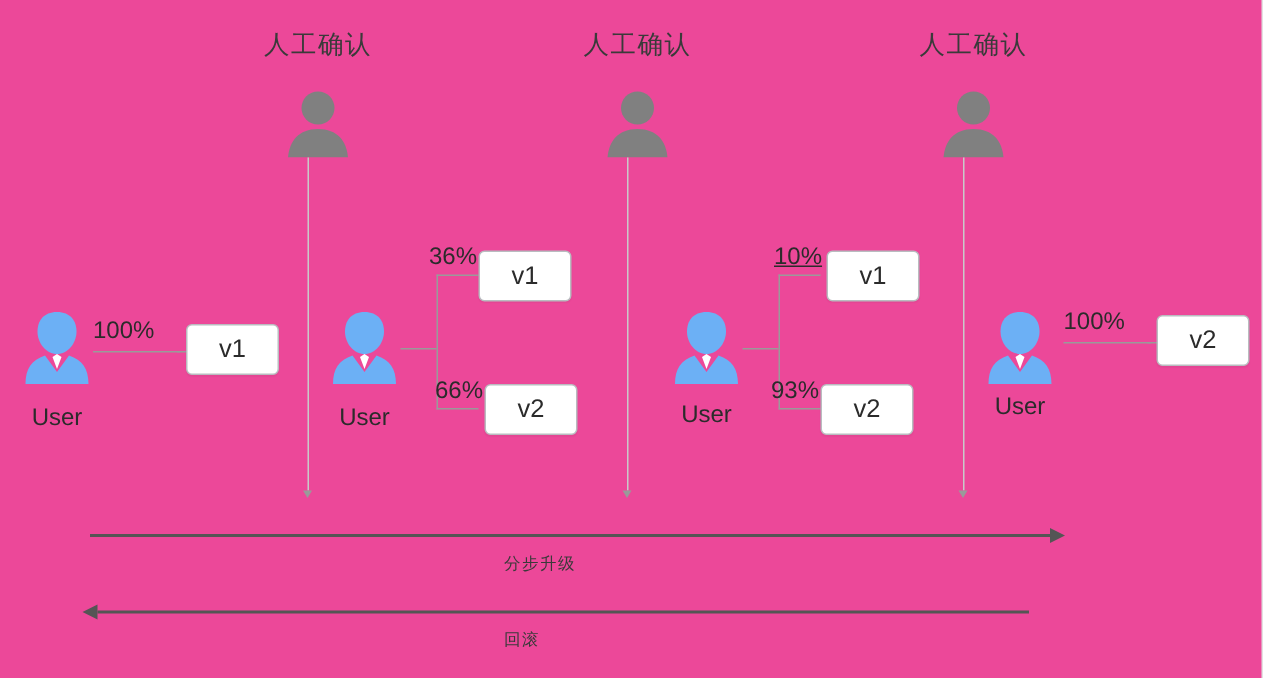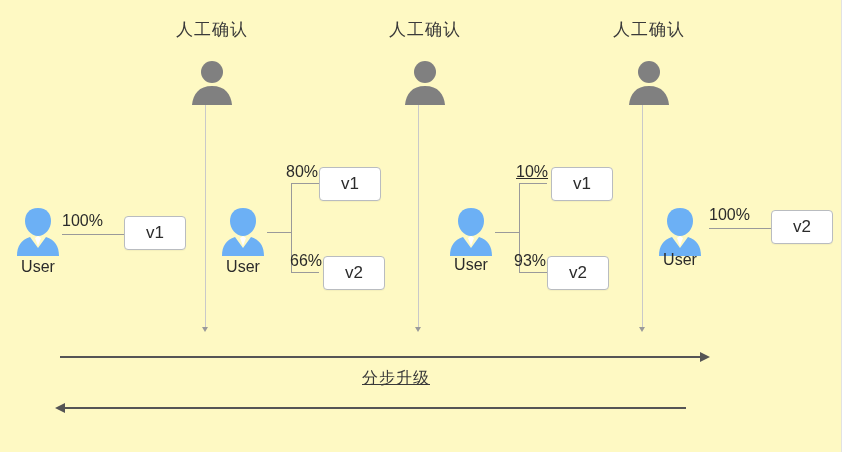--- a/index.html
+++ b/index.html
@@ -7,53 +7,52 @@
     padding: 0;
     background: #ffffff;
   }
   body {
     font-family: "Liberation Sans", "DejaVu Sans", sans-serif;
   }
   #canvas {
     position: relative;
     width: 842px;
     height: 452px;
-    background: #fef9c3;
+    background: #ec4899;
     overflow: hidden;
     box-sizing: border-box;
     border-right: 1px solid #e2e2e2;
   }
   .abs { position: absolute; }
 
   
   .confirm-label {
     font-size: 17px;
     color: #3a3a3a;
     letter-spacing: 1px;
     white-space: nowrap;
     text-align: center;
   }
   .user-label {
     font-size: 16px;
     color: #2b2b2b;
     text-align: center;
     white-space: nowrap;
+    margin-top: 12px;
   }
   .pct-label {
     font-size: 16px;
     color: #2b2b2b;
     white-space: nowrap;
   }
   .flow-label {
-    font-size: 16px;
+    font-size: 11px;
     color: #3a3a3a;
     letter-spacing: 1px;
     white-space: nowrap;
-    text-align: center;
-    text-decoration: underline;
   }
 
   
   .vbox {
     box-sizing: border-box;
     border: 1px solid #b9bcc0;
     border-radius: 4px;
     background: #ffffff;
     color: #2b2b2b;
     font-size: 17px;
@@ -156,21 +155,21 @@
     <path d="M16 31 C7 34 3 40 3 50 L45 50 C45 40 41 34 32 31 L24 42 Z" fill="#6cb0f5"></path>
     <path d="M21 32 L24 40 L27 32 L24 30 Z" fill="#ffffff"></path>
   </svg>
   <div class="abs user-label" style="left:215px; top:258px; width:56px;">User</div>
 
   <div class="abs hline" style="left:267px; top:232px; width:24px;"></div>
   <div class="abs vline-dark" style="left:291px; top:183px; height:90px;"></div>
   <div class="abs hline" style="left:291px; top:183px; width:28px;"></div>
   <div class="abs hline" style="left:291px; top:272px; width:28px;"></div>
 
-  <div class="abs pct-label" style="left:286px; top:163px;">80%</div>
+  <div class="abs pct-label" style="left:286px; top:163px;">36%</div>
   <div class="abs vbox" style="left:319px; top:167px; width:62px; height:34px;">v1</div>
 
   <div class="abs pct-label" style="left:290px; top:252px;">66%</div>
   <div class="abs vbox" style="left:323px; top:256px; width:62px; height:34px;">v2</div>
 
   <svg class="abs icon-blue" style="left:447px; top:206px;" width="48" height="50" viewBox="0 0 48 50" xmlns="http://www.w3.org/2000/svg">
     <path d="M24 2 C15 2 11 8 11 15 C11 23 17 30 24 30 C31 30 37 23 37 15 C37 8 33 2 24 2 Z" fill="#6cb0f5"></path>
     <path d="M16 31 C7 34 3 40 3 50 L45 50 C45 40 41 34 32 31 L24 42 Z" fill="#6cb0f5"></path>
     <path d="M21 32 L24 40 L27 32 L24 30 Z" fill="#ffffff"></path>
   </svg>
@@ -198,14 +197,15 @@
   <div class="abs hline" style="left:709px; top:228px; width:58px;"></div>
   <div class="abs hline" style="left:765px; top:228px; width:8px;"></div>
   <div class="abs vbox" style="left:771px; top:210px; width:62px; height:34px;">v2</div>
 
   <div class="abs arrow-bar" style="left:60px; top:356px; width:642px;"></div>
   <div class="abs arrow-head-right" style="left:700px; top:352px;"></div>
   <div class="abs flow-label" style="left:336px; top:368px; width:120px;">分步升级</div>
 
   <div class="abs arrow-bar" style="left:65px; top:407px; width:621px;"></div>
   <div class="abs arrow-head-left" style="left:55px; top:403px;"></div>
+  <div class="abs flow-label" style="left:336px; top:419px; width:120px;">回滚</div>
 
 </div>
 
 </body></html>

